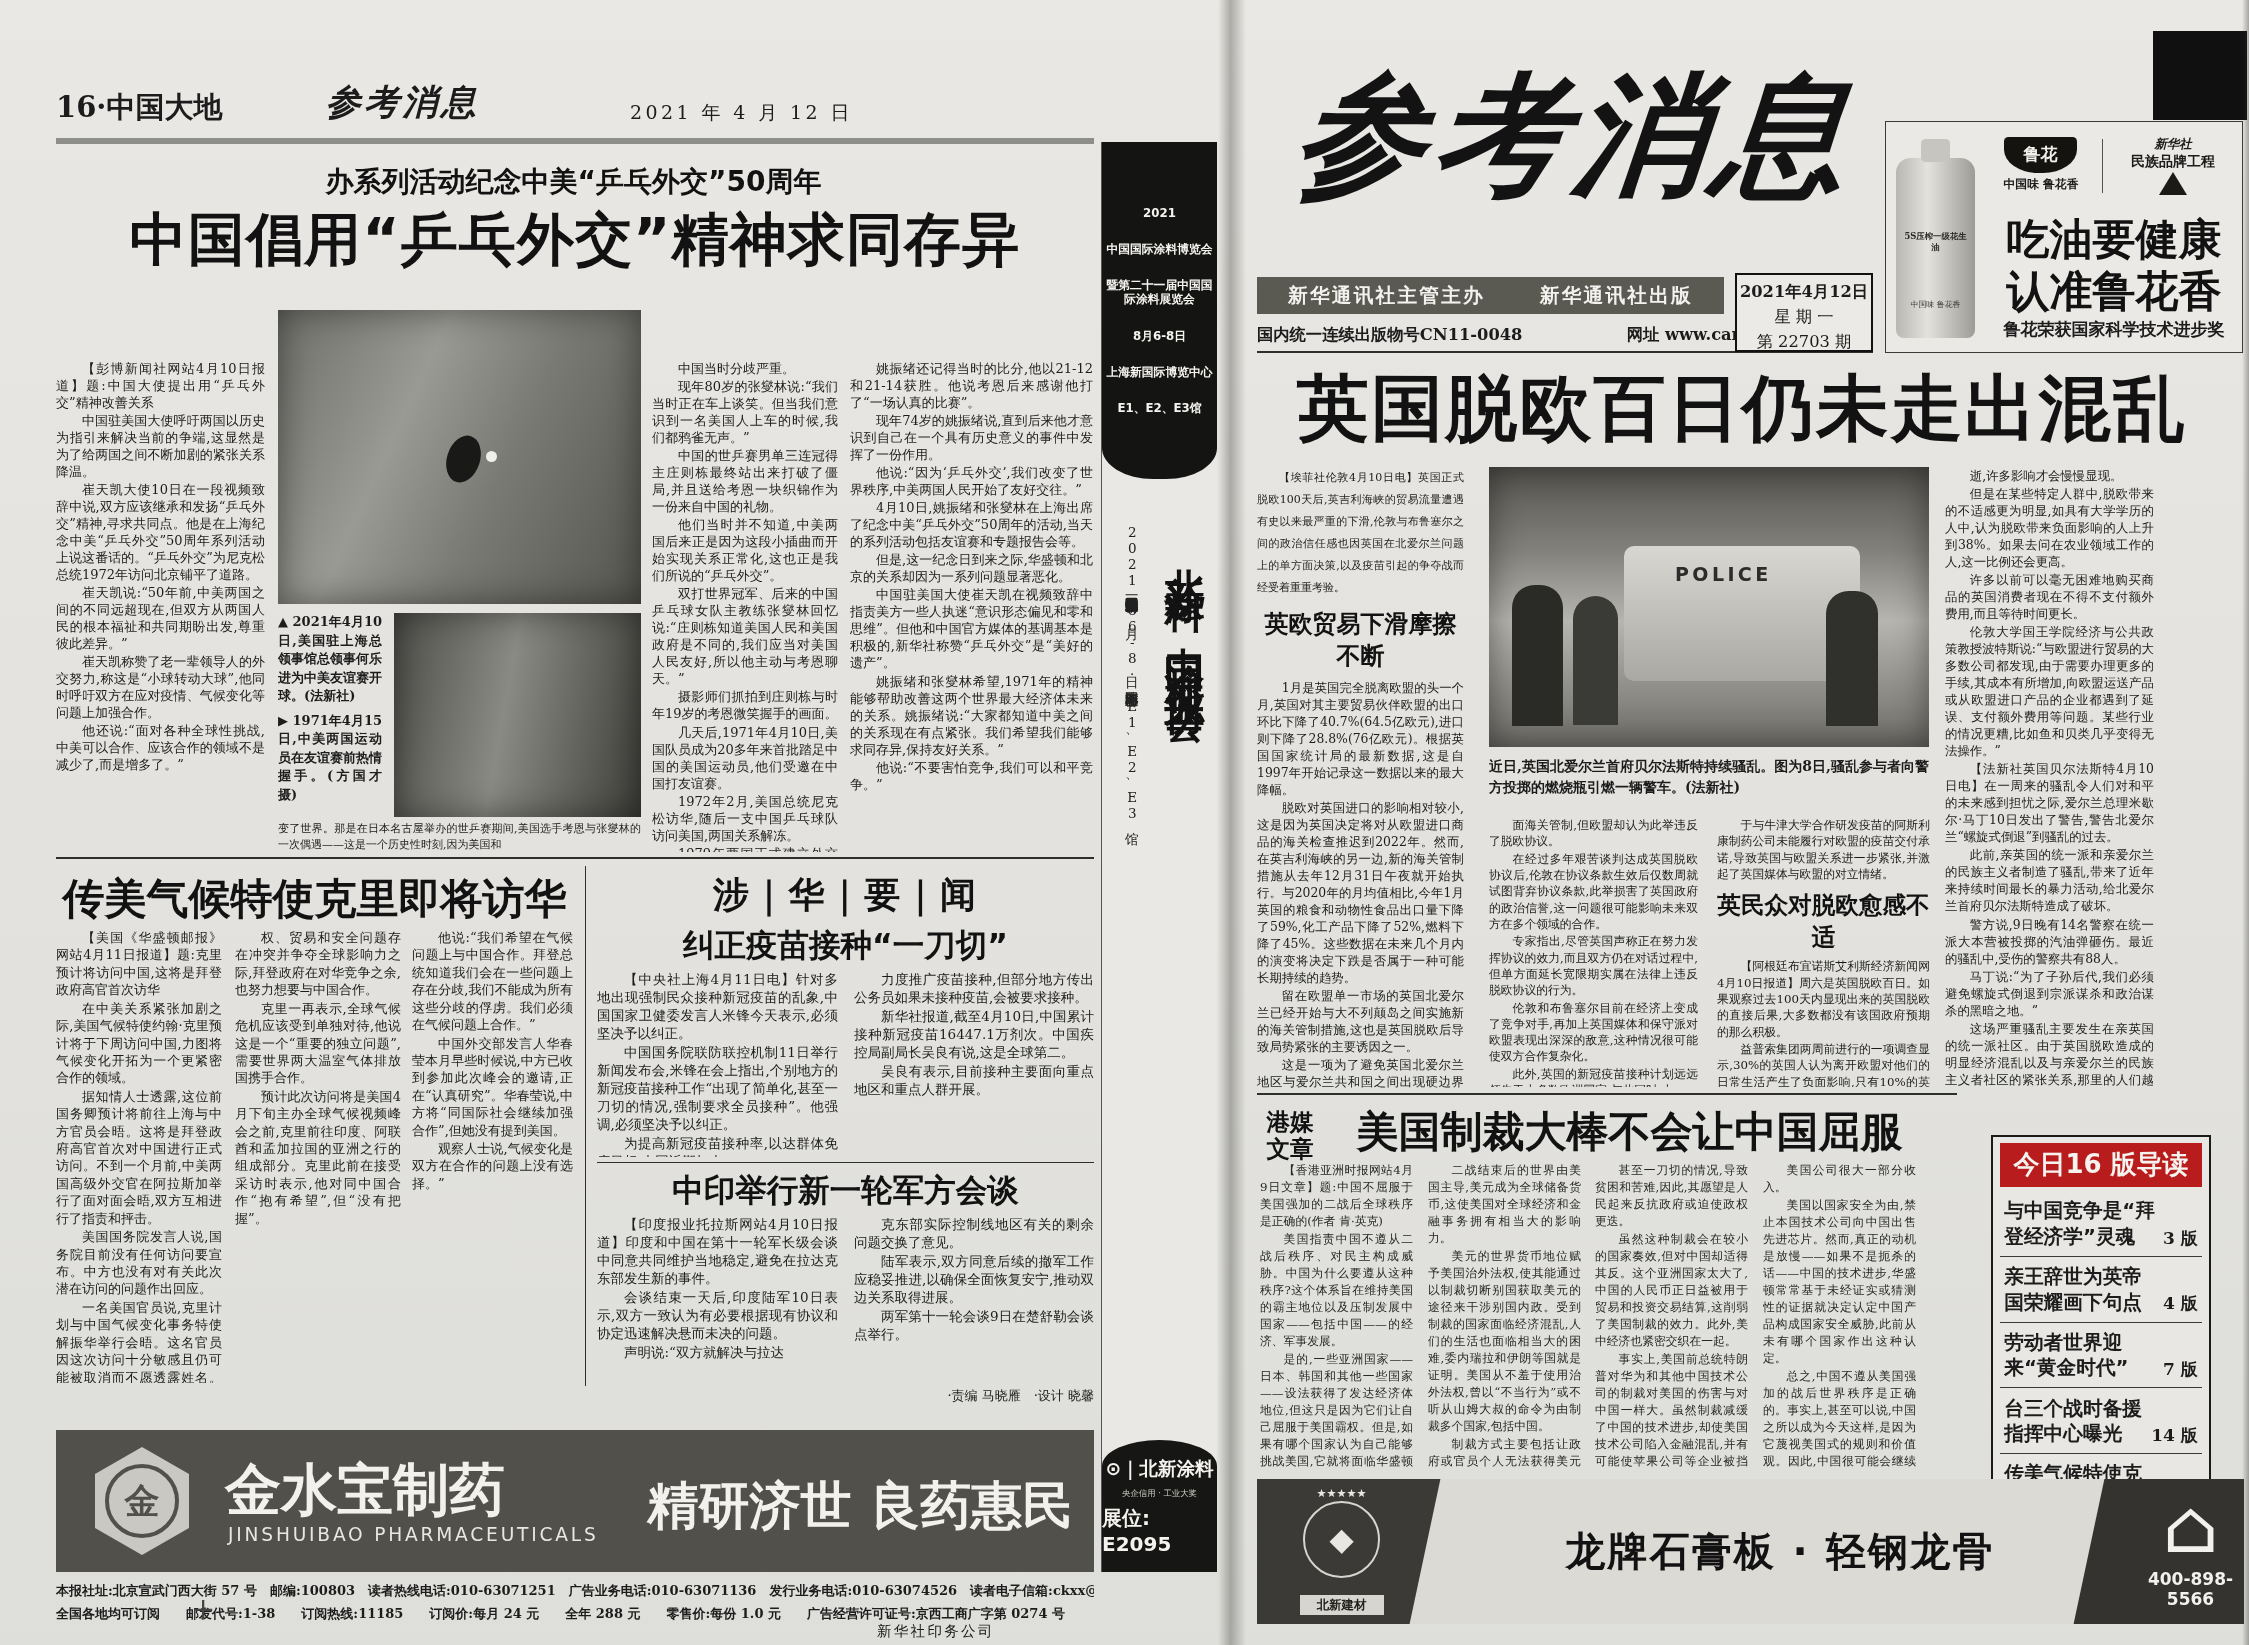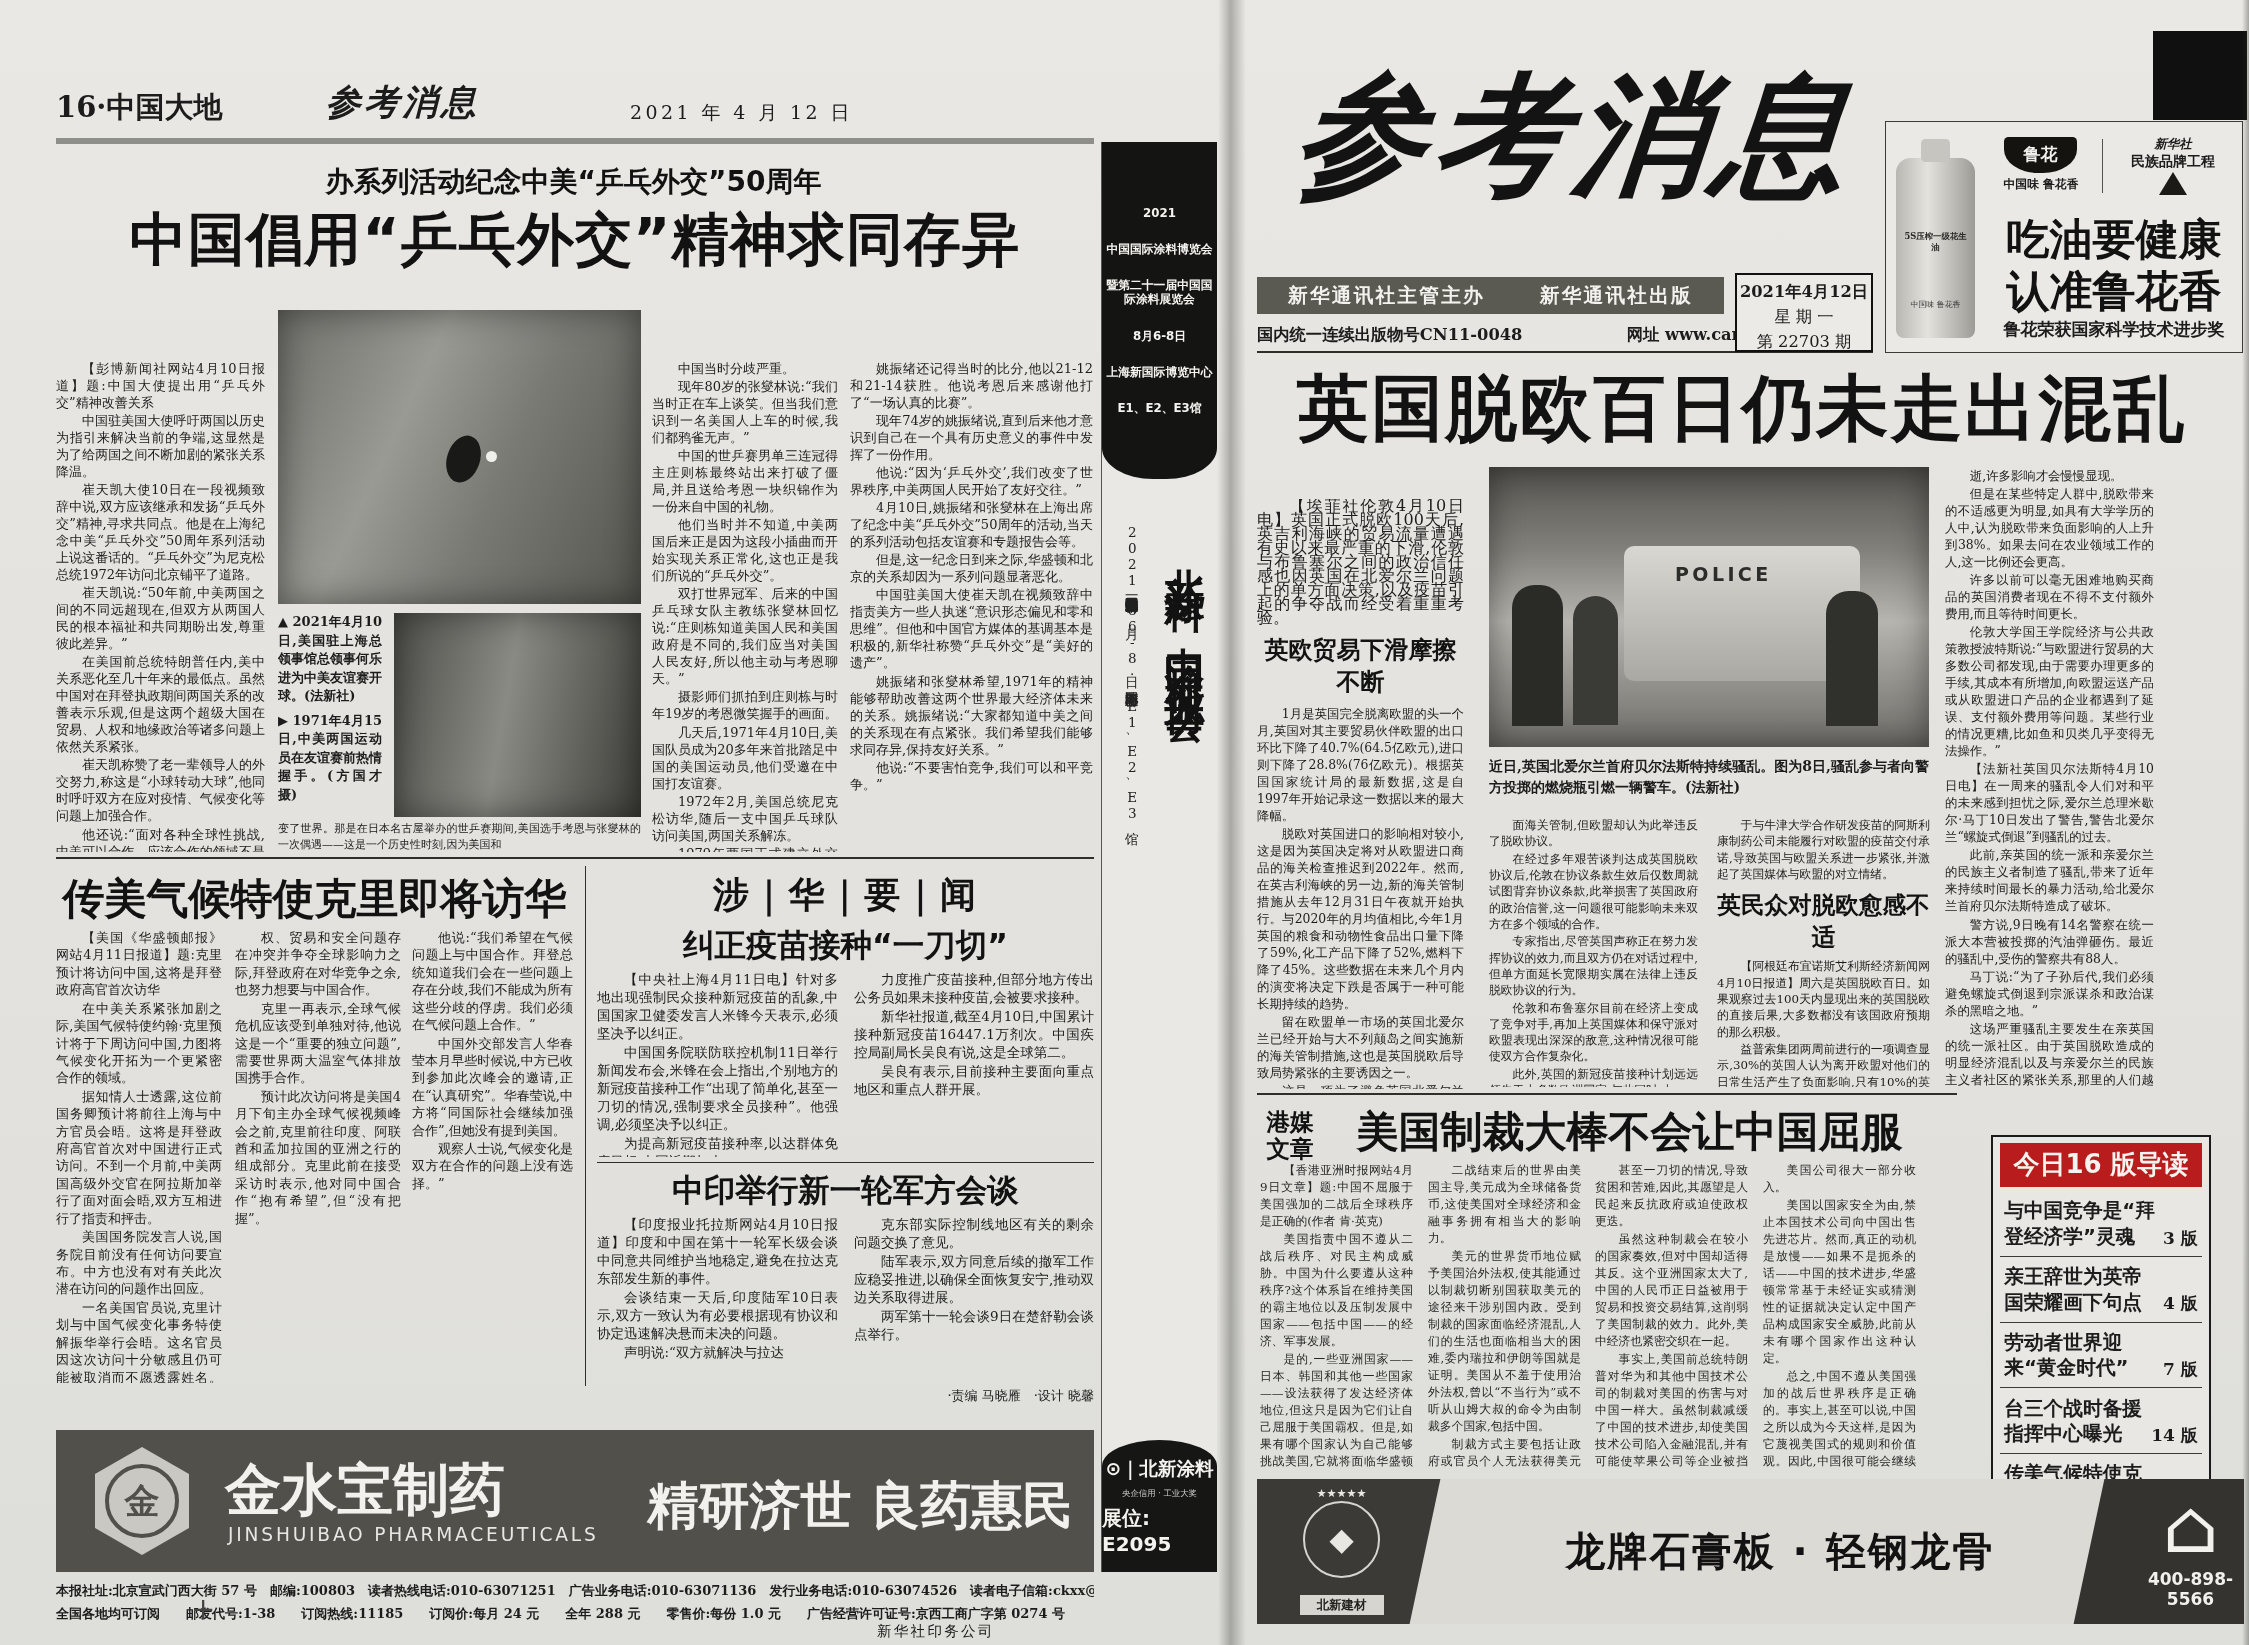--- a/index.html
+++ b/index.html
@@ -33,21 +33,20 @@
   <div class="abs" style="left:56px;top:138px;width:1038px;height:5.6px;background:#8e8e8a;"></div>
 
   <div class="abs hd" style="left:135px;top:163px;width:877px;text-align:center;font-size:28px;">办系列活动纪念中美“乒乓外交”50周年</div>
   <div class="abs hd" style="left:56px;top:202px;width:1038px;text-align:center;font-size:57px;letter-spacing:1.1px;">中国倡用“乒乓外交”精神求同存异</div>
 
   <div class="abs col" style="left:56px;top:360px;width:209px;height:492px;font-size:13px;line-height:17px;">
       <p>【彭博新闻社网站4月10日报道】题:中国大使提出用“乒乓外交”精神改善关系</p>
       <p>中国驻美国大使呼吁两国以历史为指引来解决当前的争端,这显然是为了给两国之间不断加剧的紧张关系降温。</p>
       <p>崔天凯大使10日在一段视频致辞中说,双方应该继承和发扬“乒乓外交”精神,寻求共同点。他是在上海纪念中美“乒乓外交”50周年系列活动上说这番话的。“乒乓外交”为尼克松总统1972年访问北京铺平了道路。</p>
       <p>崔天凯说:“50年前,中美两国之间的不同远超现在,但双方从两国人民的根本福祉和共同期盼出发,尊重彼此差异。”</p>
-      <p>在美国前总统特朗普任内,美中关系恶化至几十年来的最低点。虽然中国对在拜登执政期间两国关系的改善表示乐观,但是这两个超级大国在贸易、人权和地缘政治等诸多问题上依然关系紧张。</p>
       <p>崔天凯称赞了老一辈领导人的外交努力,称这是“小球转动大球”,他同时呼吁双方在应对疫情、气候变化等问题上加强合作。</p>
       <p>他还说:“面对各种全球性挑战,中美可以合作、应该合作的领域不是减少了,而是增多了。”</p>
     </div>
 
   <div class="abs photo" style="left:278px;top:310px;width:363px;height:294px;">
     <div class="abs" style="left:208px;top:141px;width:11.2px;height:11.2px;border-radius:50%;background:#efefec;"></div>
     <div class="abs" style="left:169px;top:125px;width:33px;height:48px;border-radius:50%;background:#191917;transform:rotate(18deg);"></div>
   </div>
 
   <div class="abs col caption serifb" style="left:278px;top:613px;width:104px;height:239px;font-size:13px;line-height:18.6px;text-align:justify;">
@@ -207,21 +206,21 @@
     <div class="abs hd" style="left:107px;top:141px;width:242px;text-align:center;font-size:43px;">认准鲁花香</div>
     <div class="abs serifb" style="left:107px;top:196px;width:242px;text-align:center;font-size:17px;">鲁花荣获国家科学技术进步奖</div>
   </div>
 
   <div class="abs" style="left:2153px;top:31px;width:94px;height:89px;background:#101010;"></div>
   <div class="abs" style="left:2242px;top:0;width:7.9px;height:1645px;background:linear-gradient(90deg,rgba(0,0,0,0),rgba(40,40,38,.4));"></div>
 
   <div class="abs hd" style="left:1257px;top:361px;width:970px;text-align:center;font-size:72px;letter-spacing:2.2px;">英国脱欧百日仍未走出混乱</div>
 
   <div class="abs" style="left:1257px;top:467px;width:207px;height:622px;overflow:hidden;">
-    <div class="col" style="font-size:16px;line-height:14px;margin-top:32px;">
+    <div class="col" style="font-size:11px;line-height:22px;">
         <p>【埃菲社伦敦4月10日电】英国正式脱欧100天后,英吉利海峡的贸易流量遭遇有史以来最严重的下滑,伦敦与布鲁塞尔之间的政治信任感也因英国在北爱尔兰问题上的单方面决策,以及疫苗引起的争夺战而经受着重重考验。</p>
       </div>
     <div class="hd" style="font-size:24px;text-align:center;margin:7.9px 0 6.7px 0;">英欧贸易下滑摩擦不断</div>
     <div class="col" style="font-size:12.4px;line-height:17px;">
         <p>1月是英国完全脱离欧盟的头一个月,英国对其主要贸易伙伴欧盟的出口环比下降了40.7%(64.5亿欧元),进口则下降了28.8%(76亿欧元)。根据英国国家统计局的最新数据,这是自1997年开始记录这一数据以来的最大降幅。</p>
         <p>脱欧对英国进口的影响相对较小,这是因为英国决定将对从欧盟进口商品的海关检查推迟到2022年。然而,在英吉利海峡的另一边,新的海关管制措施从去年12月31日午夜就开始执行。与2020年的月均值相比,今年1月英国的粮食和动物性食品出口量下降了59%,化工产品下降了52%,燃料下降了45%。这些数据在未来几个月内的演变将决定下跌是否属于一种可能长期持续的趋势。</p>
         <p>留在欧盟单一市场的英国北爱尔兰已经开始与大不列颠岛之间实施新的海关管制措施,这也是英国脱欧后导致局势紧张的主要诱因之一。</p>
         <p>这是一项为了避免英国北爱尔兰地区与爱尔兰共和国之间出现硬边界而达成的协议,但它反倒令属于一国的大不列颠岛与北爱尔兰之间树立起一道无形的屏障。</p>
       </div>
   </div>

